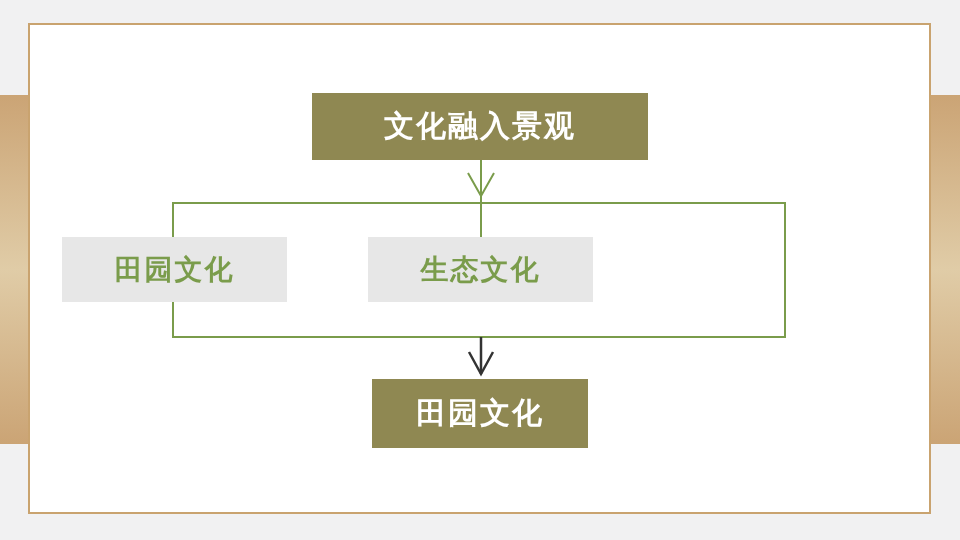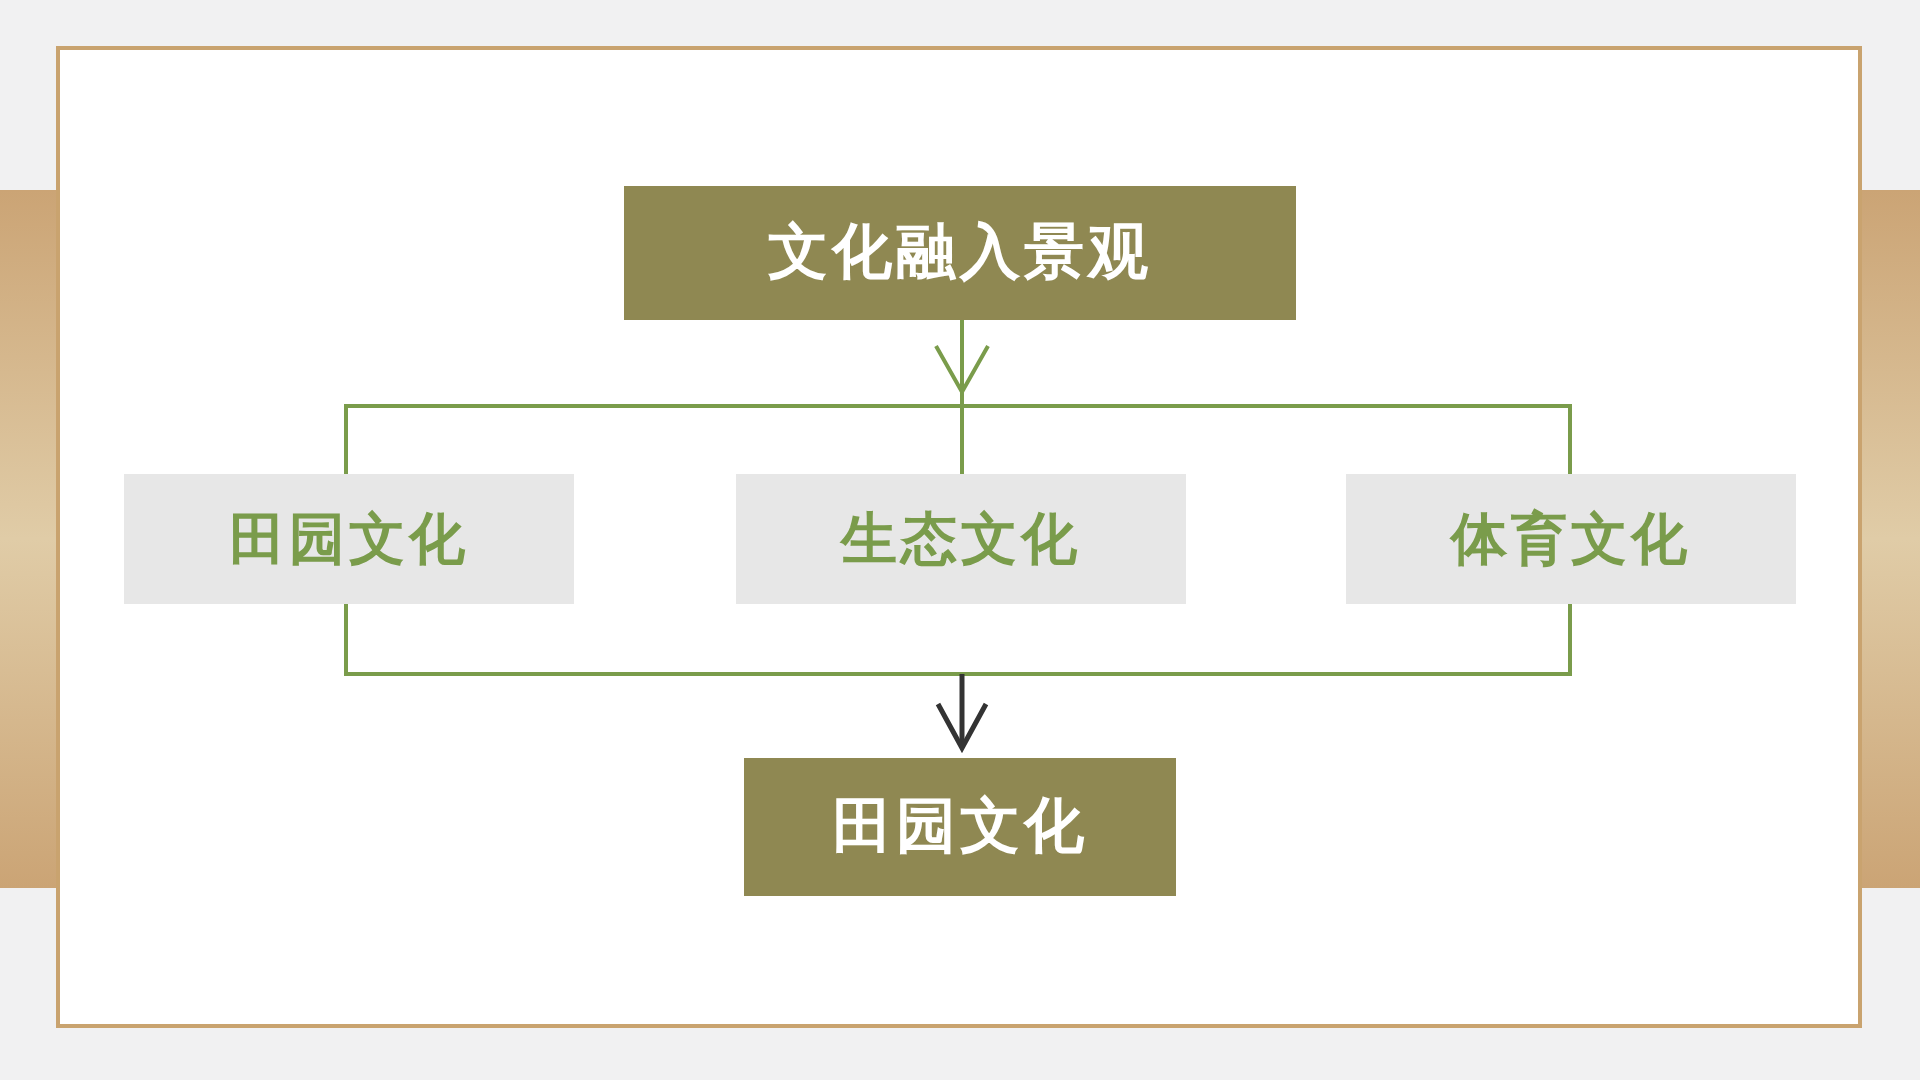--- a/index.html
+++ b/index.html
@@ -90,21 +90,18 @@
   </div>
 
   <div class="node gray node-mid-2">
     <span>生态文化</span>
   </div>
 
   <div class="node gray node-mid-1">
     <span>田园文化</span>
   </div>
 
-  <div class="node gray node-mid-3">
-    <span>体育文化</span>
-  </div>
 
   <div class="node olive node-bottom">
     <span>田园文化</span>
   </div>
 
 </div>
 
 </body></html>

